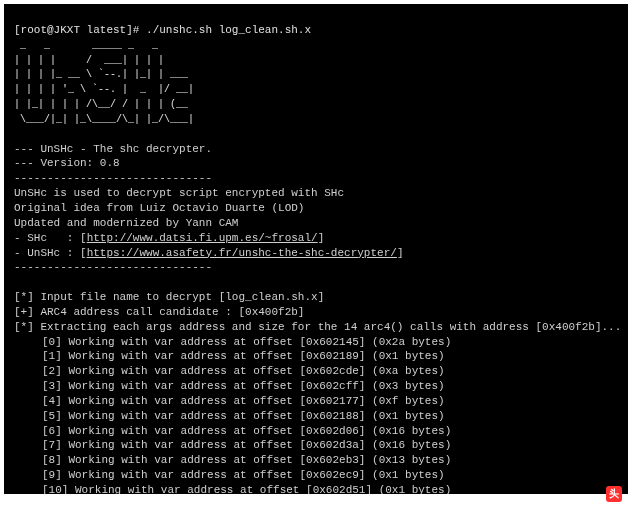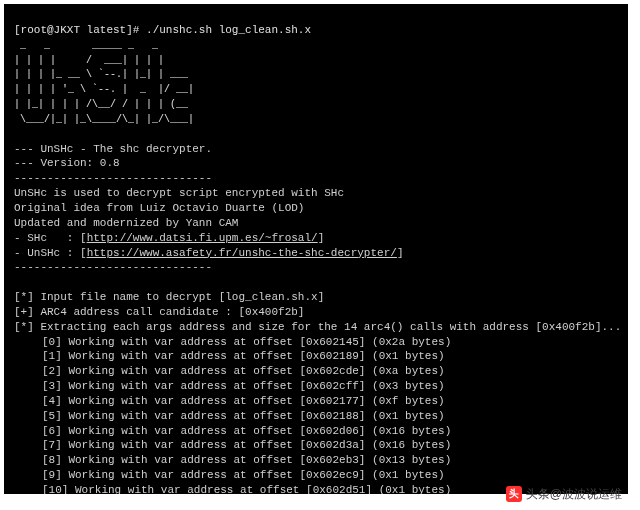--- a/index.html
+++ b/index.html
@@ -90,14 +90,13 @@
 
 
 
 
 
 
 </div>
 
 <div class="watermark">
   <span class="wm-icon">头</span>
-  <span>头条@波波说运维</span>
 </div>
 
 </body></html>

